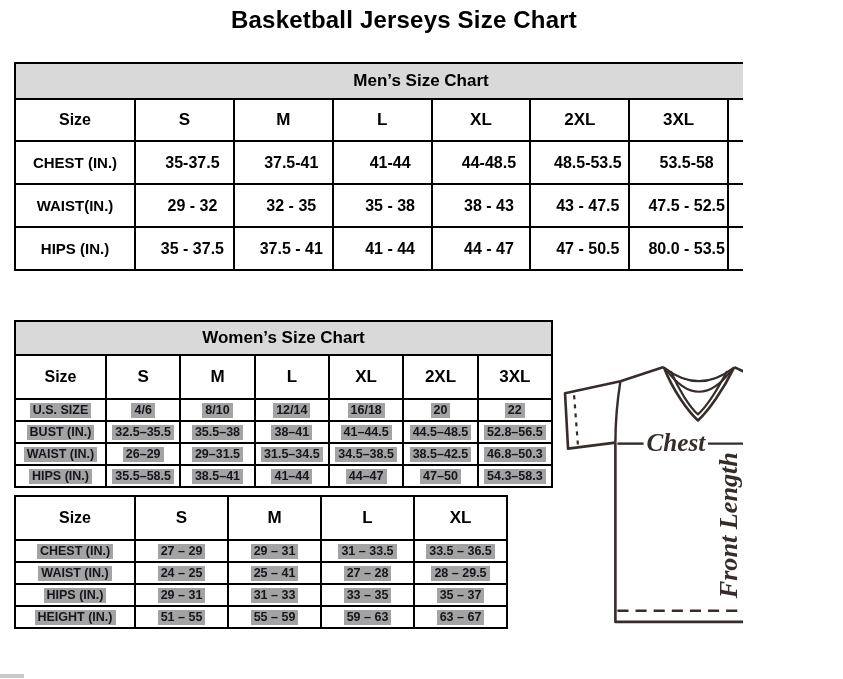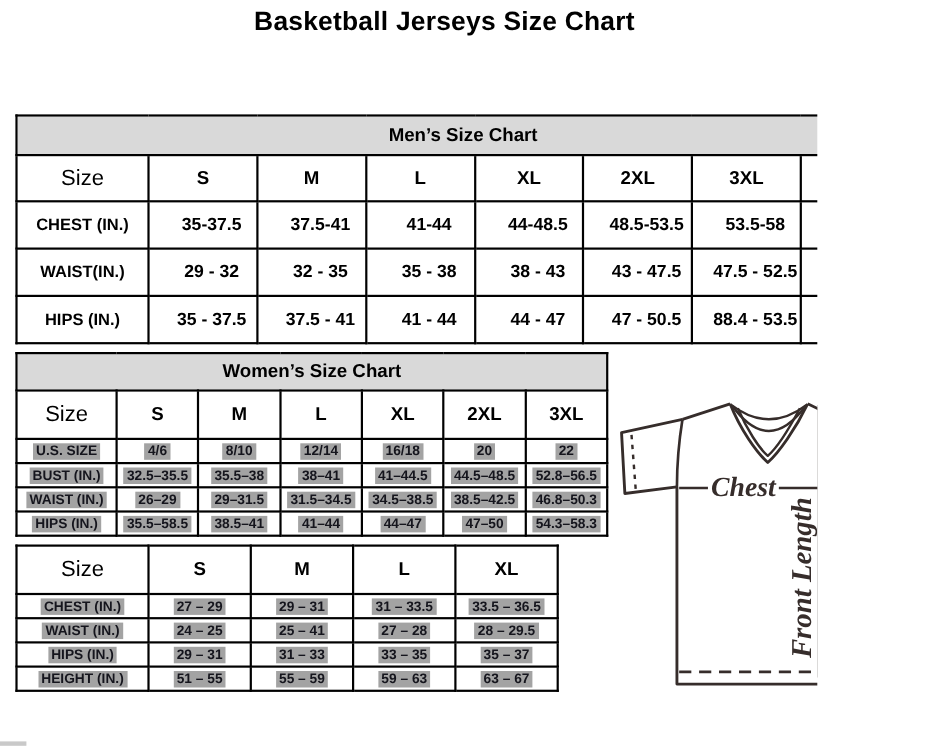--- a/index.html
+++ b/index.html
@@ -6,24 +6,24 @@
   #page{position:relative;width:743px;height:679px;background:#fff;overflow:hidden;
         font-family:"Liberation Sans","DejaVu Sans",sans-serif;color:#000;}
   #page-title{position:absolute;left:0;top:6px;width:808px;text-align:center;
         font-size:24px;font-weight:bold;letter-spacing:0.2px;}
 
   table.chart{border-collapse:collapse;table-layout:fixed;position:absolute;background:#fff;}
   table.chart th,table.chart td{border:2px solid #000;text-align:center;vertical-align:middle;
         padding:0;overflow:hidden;}
   .band{background:#d9d9d9;font-size:17px;font-weight:bold;}
   .hdr{font-size:17px;font-weight:bold;}
-  .hdr-size{font-size:20px;font-weight:normal;}
+  .hdr-size{font-size:16px;font-weight:bold;}
 
   
-  #mens{left:14px;top:62px;width:814px;margin-top:42px;}
+  #mens{left:14px;top:62px;width:814px;}
   #mens tr.band-row{height:36px;}
   #mens tr.hdr-row{height:42px;}
   #mens tr.data-row{height:43px;}
   #mens td.rowlabel{font-size:15px;font-weight:bold;}
   #mens td.val{font-size:16px;font-weight:bold;padding-left:16px;}
 
   
   #womens{left:14px;top:300px;width:539px;margin-top:20px;}
   #youth{left:14px;top:495px;width:494px;}
   .small-chart tr.band-row{height:34px;}
@@ -94,21 +94,21 @@
       <td class="val">47.5 - 52.5</td>
       <td class="val">52.5 - 57</td>
     </tr>
     <tr class="data-row">
       <td class="rowlabel">HIPS (IN.)</td>
       <td class="val">35 - 37.5</td>
       <td class="val">37.5 - 41</td>
       <td class="val">41 - 44</td>
       <td class="val">44 - 47</td>
       <td class="val">47 - 50.5</td>
-      <td class="val">88.4 - 53.5</td>
+      <td class="val">80.0 - 53.5</td>
       <td class="val">53.5 - 57</td>
     </tr>
   </tbody>
     </table>
 
   <table id="womens" class="chart small-chart">
     <colgroup>
         <col style="width:91px">
         <col>
         <col>

